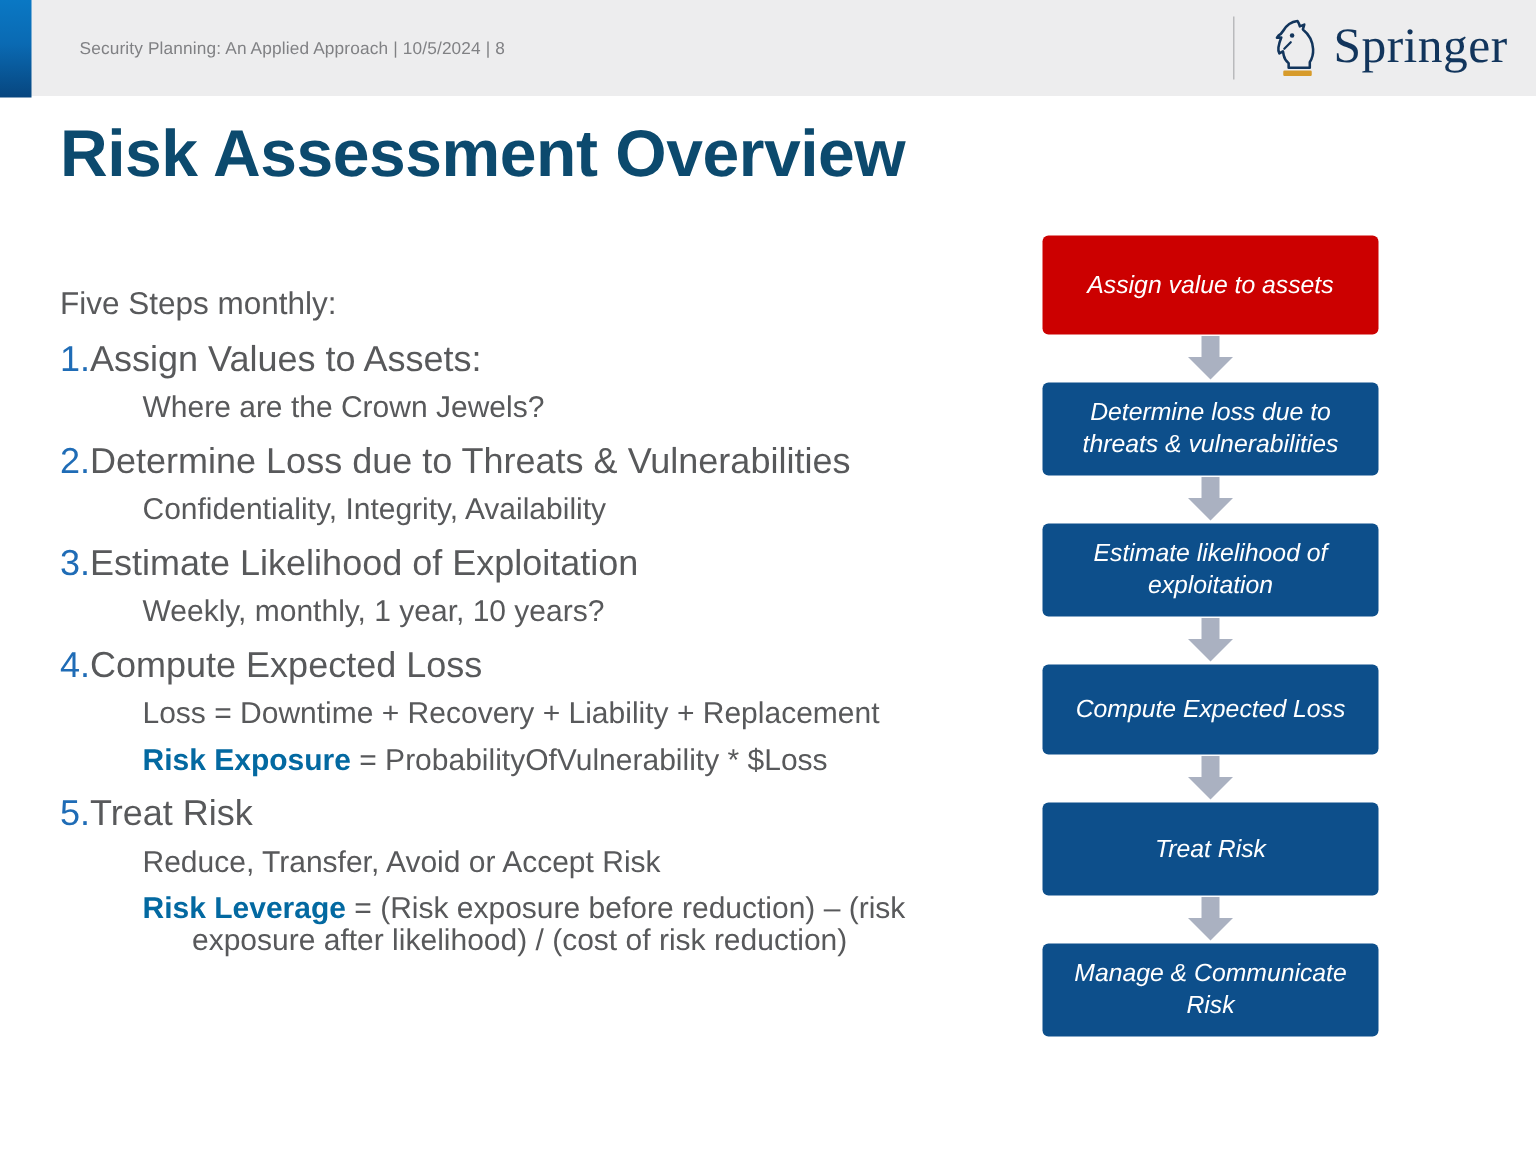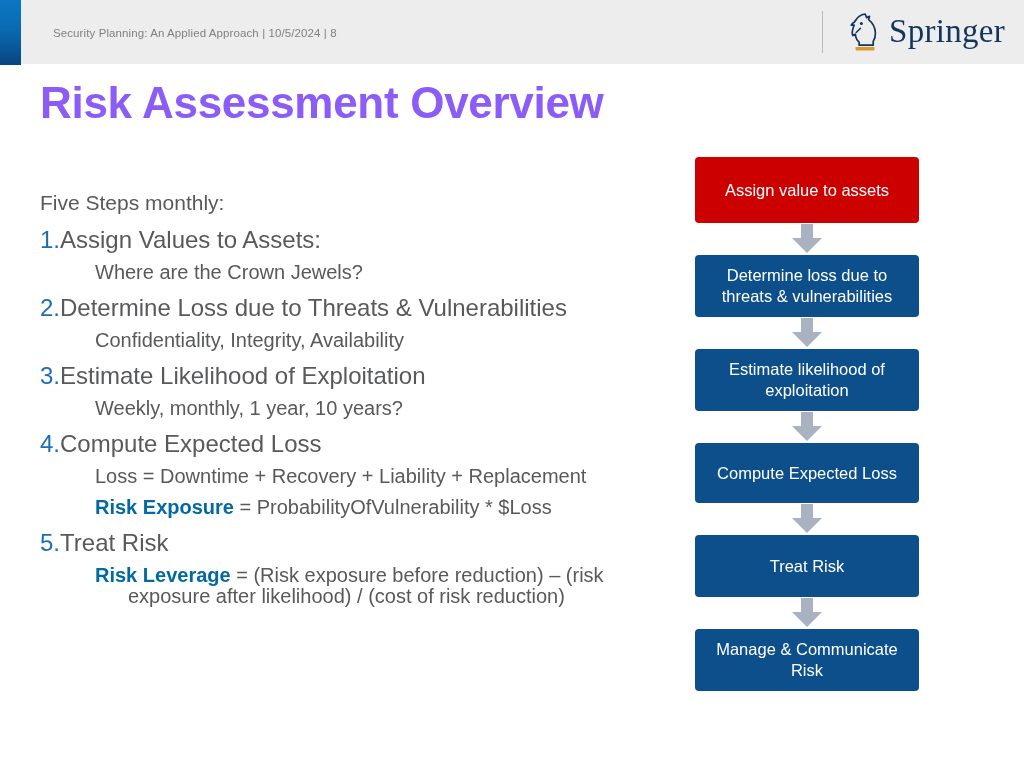--- a/index.html
+++ b/index.html
@@ -63,21 +63,21 @@
     letter-spacing: 0.3px;
     line-height: 38px;
   }
 
   
   #slide-title {
     position: absolute;
     left: 40px; top: 78px;
     font-size: 44px;
     font-weight: bold;
-    color: #8b5cf6;
+    color: #0c4a6e;
     letter-spacing: -0.3px;
     white-space: nowrap;
   }
 
   
   #body-column {
     position: absolute;
     left: 40px; top: 190px;
     width: 620px;
     color: #58595b;
@@ -123,20 +123,21 @@
   .sub.wrap .cont {
     display: block;
     padding-left: 33px;
   }
 
   
   #flowchart {
     position: absolute;
     left: 695px; top: 157px;
     width: 224px;
+    font-style: italic;
   }
   .flow-box {
     width: 224px;
     border-radius: 4px;
     color: #ffffff;
     font-size: 16.5px;
     line-height: 21px;
     text-align: center;
     display: flex;
     align-items: center;
@@ -186,20 +187,21 @@
   <div class="line sub">Confidentiality, Integrity, Availability</div>
 
   <div class="line step"><span class="num">3.</span><span>Estimate Likelihood of Exploitation</span></div>
   <div class="line sub">Weekly, monthly, 1 year, 10 years?</div>
 
   <div class="line step"><span class="num">4.</span><span>Compute Expected Loss</span></div>
   <div class="line sub tight">Loss = Downtime + Recovery + Liability + Replacement</div>
   <div class="line sub"><b>Risk Exposure</b><span> = ProbabilityOfVulnerability * $Loss</span></div>
 
   <div class="line step"><span class="num">5.</span><span>Treat Risk</span></div>
+  <div class="line sub tight">Reduce, Transfer, Avoid or Accept Risk</div>
   <div class="line sub wrap"><b>Risk Leverage</b><span> = (Risk exposure before reduction) – (risk</span><span class="cont">exposure after likelihood) / (cost of risk reduction)</span></div>
 
 </div>
 
 <div id="flowchart">
 
   <div class="flow-box red" style="height:66px">Assign value to assets</div>
 
   <div class="flow-arrow">
     <svg width="34" height="30" viewBox="0 0 34 30">

